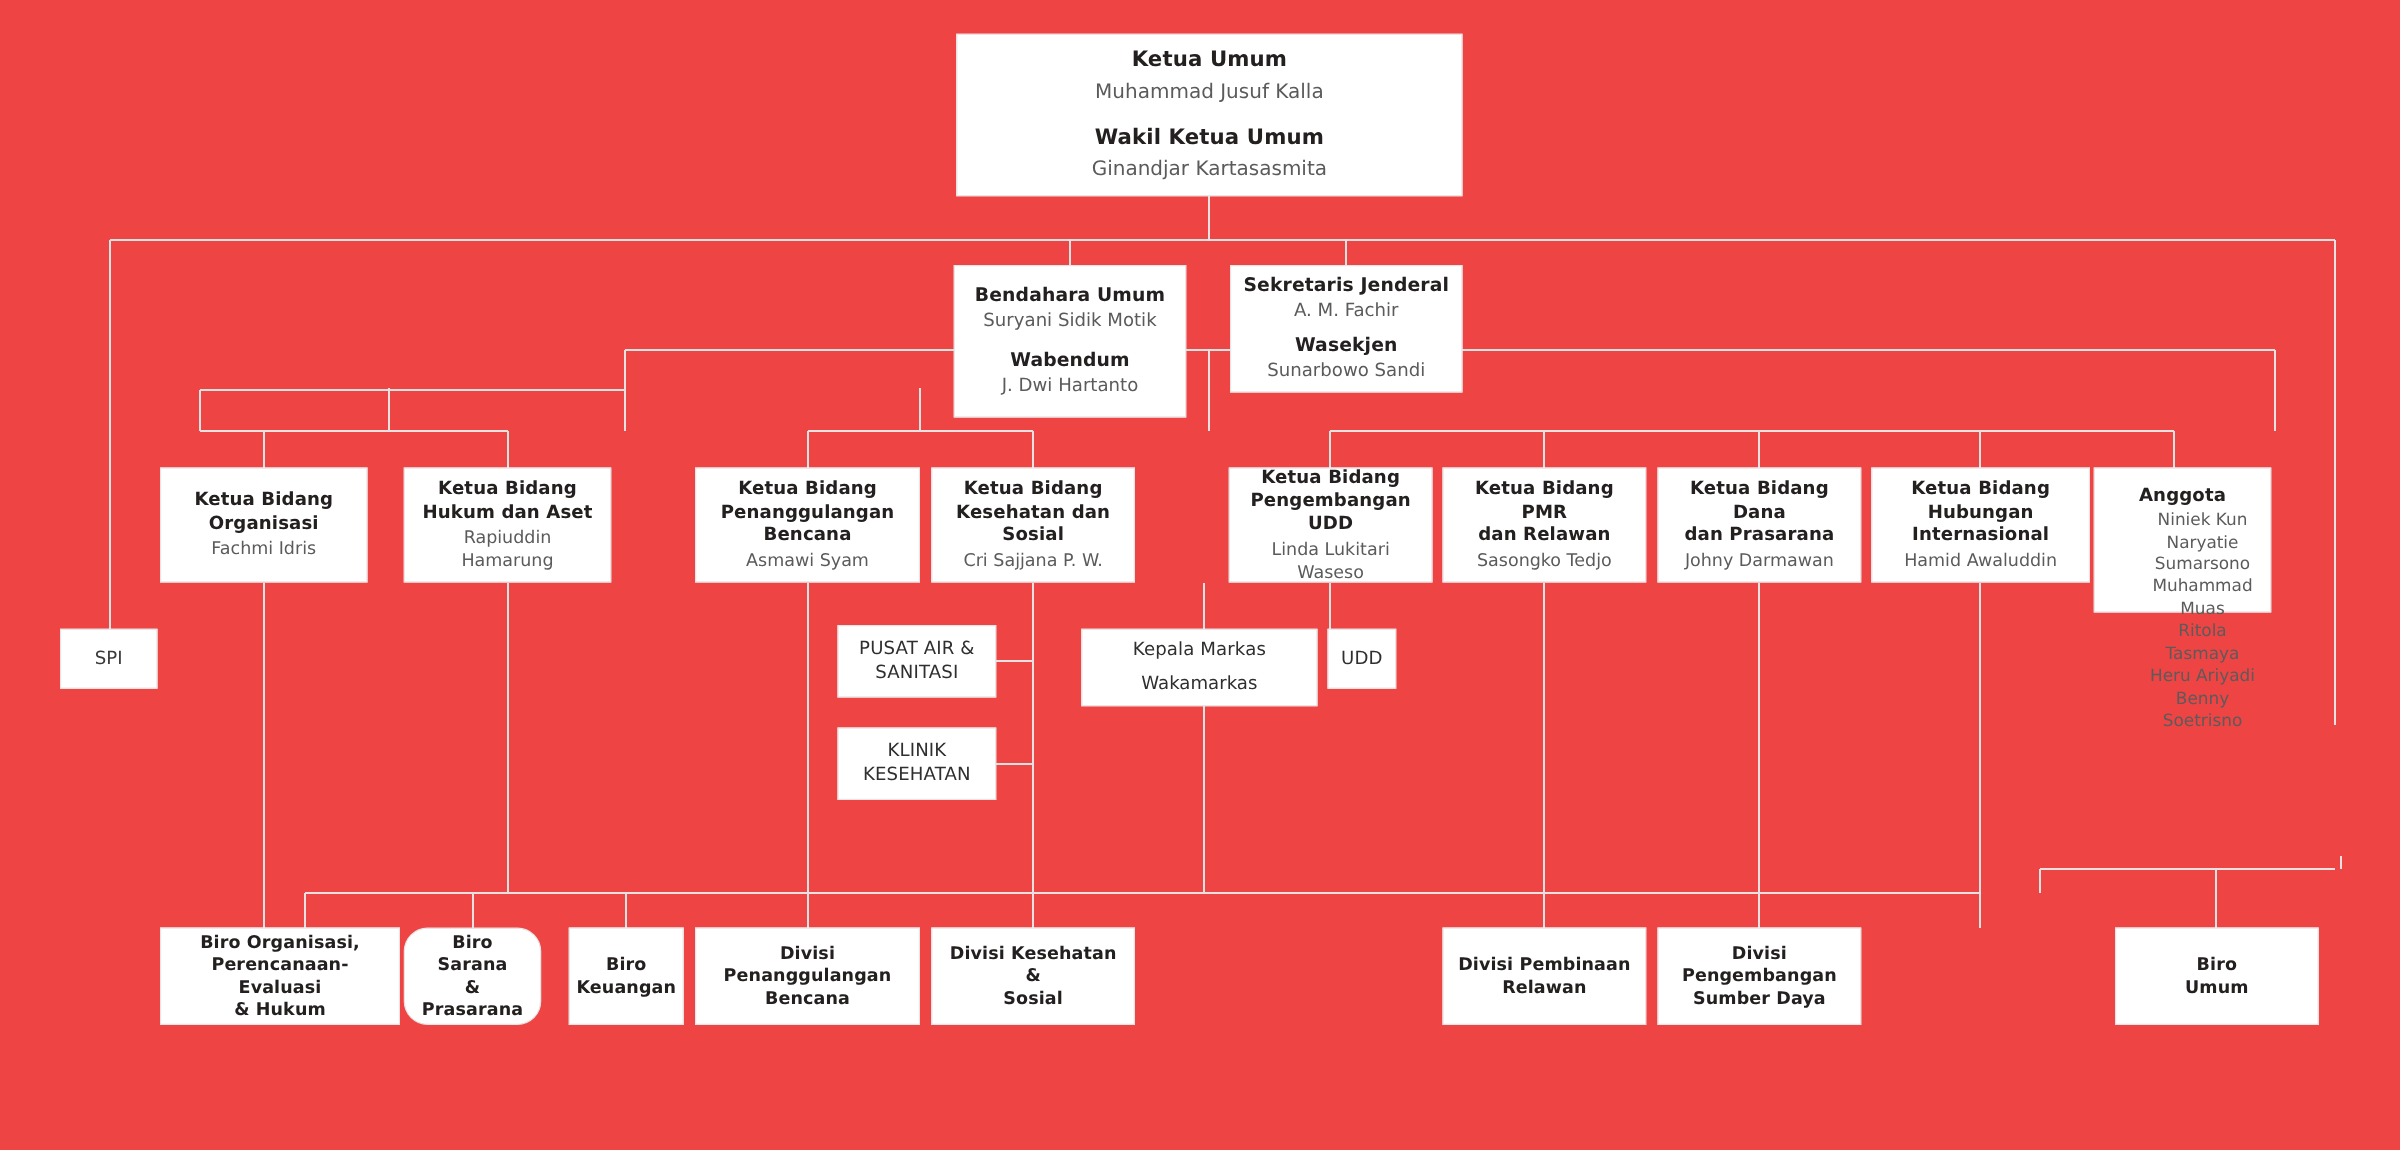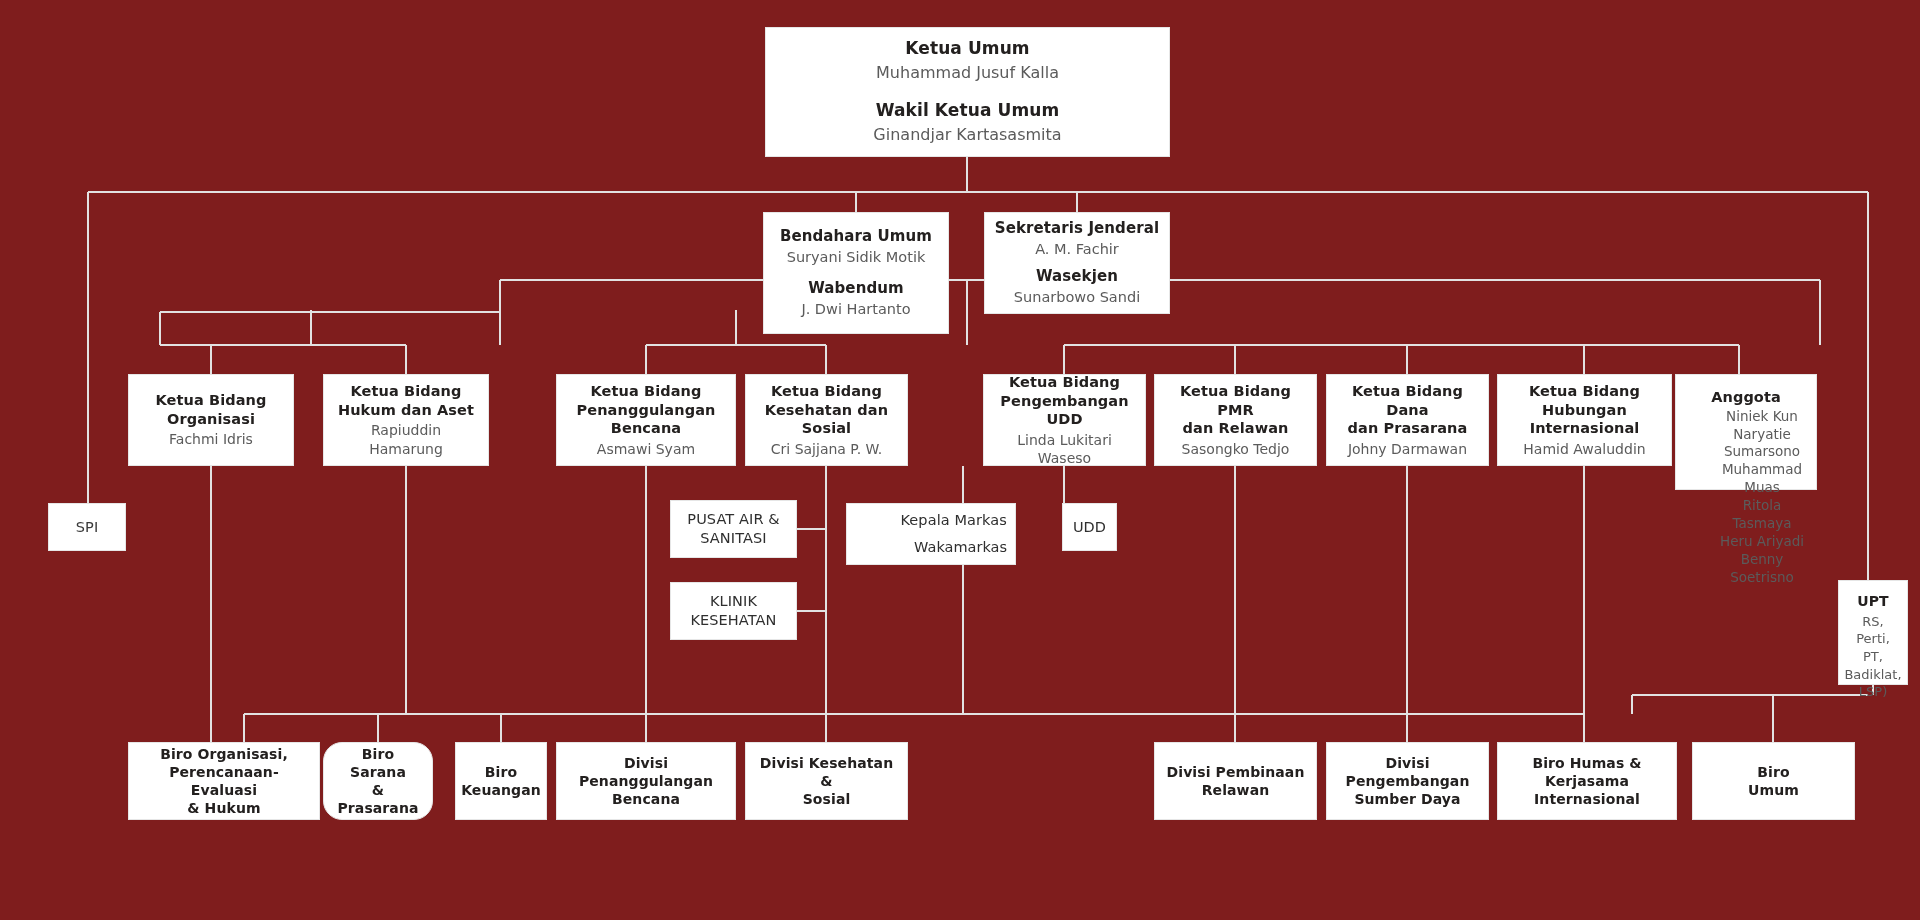--- a/index.html
+++ b/index.html
@@ -7,21 +7,21 @@
   body{
     font-family:"DejaVu Sans","Liberation Sans",sans-serif;
     color:#2c2c2c;
     -webkit-font-smoothing:antialiased;
   }
   #canvas{
     position:relative;
     width:1920px;
     height:920px;
     overflow:hidden;
-    background:#7f1d1d;
+    background:#ef4444;
   }
   
   #lines{
     position:absolute;
     left:0;top:0;
     width:1920px;height:920px;
     pointer-events:none;
   }
   #lines .ln{ stroke:#e2e2e2; stroke-width:1.6; fill:none; shape-rendering:crispEdges;}
   
@@ -77,21 +77,21 @@
   
   #n-angg{ left:1675px; top:374px; width:142px; height:116px; justify-content:space-between; padding-top:13px;}
   #n-angg .ttl{font-size:14.5px;}
   #n-angg .sub{font-size:13.5px; line-height:1.33; margin-top:1px;}
   
   #n-spi{ left:48px; top:503px; width:78px; height:48px; }
   #n-spi .ttl{ font-weight:normal; font-size:14.5px; color:#3a3a3a;}
   #n-pas{ left:670px; top:500px; width:127px; height:58px; }
   #n-klinik{ left:670px; top:582px; width:127px; height:58px; }
   #n-pas .ttl,#n-klinik .ttl{ font-weight:normal; font-size:14.5px; color:#2f2f2f; line-height:1.3;}
-  #n-markas{ left:846px; top:503px; width:170px; height:62px;align-items:flex-end; }
+  #n-markas{ left:865px; top:503px; width:189px; height:62px; }
   #n-markas .ttl{ font-weight:normal; font-size:14.5px; color:#2f2f2f;}
   #n-markas .sub{ font-size:14.5px; color:#2f2f2f; margin-top:9px;}
   #n-udd{ left:1062px; top:503px; width:55px; height:48px; }
   #n-udd .ttl{ font-weight:normal; font-size:14.5px; color:#2f2f2f;}
   
   #n-upt{ left:1838px; top:580px; width:70px; height:105px; justify-content:flex-start; padding-top:12px;}
   #n-upt .ttl{ font-size:14px;}
   #n-upt .sub{ font-size:13px; line-height:1.35; margin-top:2px;}
   
   .bt{ top:742px; height:78px; }
@@ -277,27 +277,20 @@
 
   <div class="node" id="n-markas">
     <div class="ttl">Kepala Markas</div>
     <div class="sub">Wakamarkas</div>
   </div>
 
   <div class="node" id="n-udd">
     <div class="ttl">UDD</div>
   </div>
 
-  <div class="node" id="n-upt">
-    <div class="ttl">UPT</div>
-    <div class="sub" style="white-space: pre-line;">RS, Perti,
-PT,
-Badiklat,
-LSP)</div>
-  </div>
 
   <div class="node bt" id="bt-0">
     <div class="ttl" style="white-space: pre-line;">Biro Organisasi,
 Perencanaan-Evaluasi
 &amp; Hukum</div>
   </div>
   <div class="node bt" id="bt-1">
     <div class="ttl" style="white-space: pre-line;">Biro Sarana
 &amp; Prasarana</div>
   </div>
@@ -314,22 +307,18 @@
 Sosial</div>
   </div>
   <div class="node bt" id="bt-5">
     <div class="ttl" style="white-space: pre-line;">Divisi Pembinaan
 Relawan</div>
   </div>
   <div class="node bt" id="bt-6">
     <div class="ttl" style="white-space: pre-line;">Divisi Pengembangan
 Sumber Daya</div>
   </div>
-  <div class="node bt" id="bt-7">
-    <div class="ttl" style="white-space: pre-line;">Biro Humas &amp; Kerjasama
-Internasional</div>
-  </div>
   <div class="node bt" id="bt-8">
     <div class="ttl" style="white-space: pre-line;">Biro
 Umum</div>
   </div>
 
 </div>
 
 </body></html>

